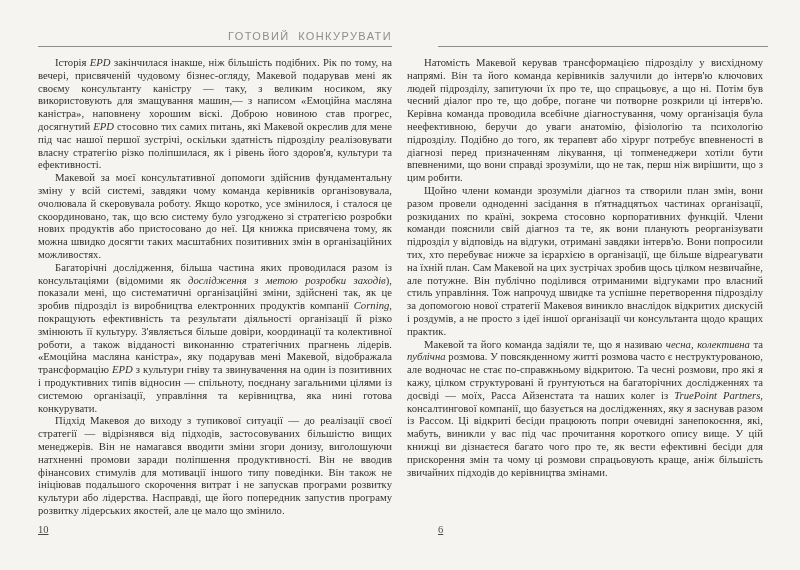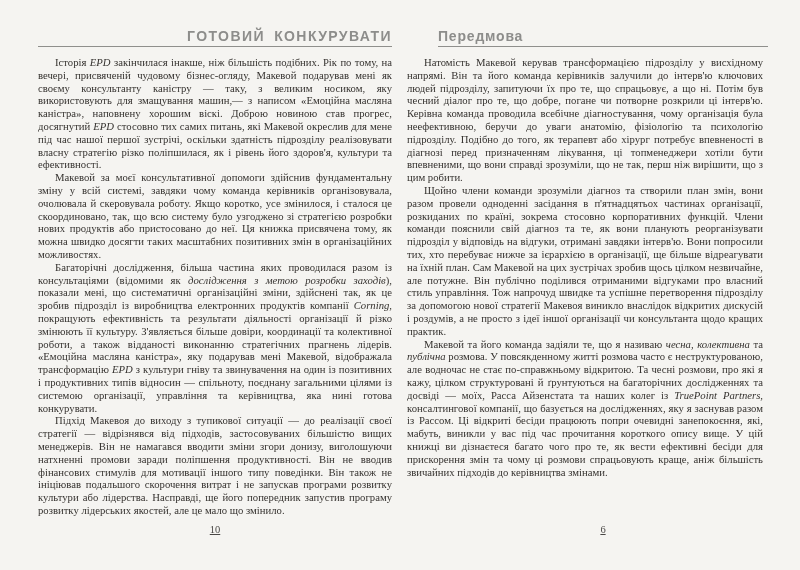--- a/index.html
+++ b/index.html
@@ -22,26 +22,25 @@
   .page-left  { left: 38px;  width: 354px; }
   .page-right { left: 407px; width: 356px; }
 
   .running-head {
     position: absolute;
     top: 30px;
     left: 0;
     right: 0;
     height: 13px;
     font-family: "Liberation Sans", sans-serif;
-    font-size: 14px;
+    font-size: 11px;
     line-height: 13px;
     letter-spacing: 1.4px;
     word-spacing: 4px;
     color: var(--head-color, #8d8d8b);
-    font-weight: bold;
   }
   .page-left .running-head { text-align: right; }
   
   .page-right .running-head { left: 31px; right: -5px; text-align: left; letter-spacing: 0.8px; }
 
   .head-rule {
     position: absolute;
     top: 46px;
     left: 0;
     right: 0;
@@ -68,21 +67,21 @@
     margin: 0;
     text-indent: 17px;
   }
   .body-text .it { font-style: italic; }
 
   .folio {
     position: absolute;
     top: 523px;
     left: 0;
     right: 0;
-    text-align: center;
+    text-align: left;
     font-size: 10.5px;
     line-height: 13px;
     color: #4a4846;
     text-decoration: underline;
   }
   .page-right .folio { left: 31px; right: -5px; }
 </style>
 </head>
 <body style="--page-bg: #f5f4f1; --ink: #35322f; --head-color: #8d8d8b; --rule-color: #8f8f8c;">
 
@@ -94,21 +93,20 @@
     <div class="body-text">
         <p><span>Історія </span><span class="it">EPD</span><span> закінчилася інакше, ніж більшість подібних. Рік по тому, на вечері, присвяченій чудовому бізнес-огляду, Макевой подарував мені як своєму консультанту каністру — таку, з великим носиком, яку використовують для змащування машин,— з написом «Емоційна масляна каністра», наповнену хорошим віскі. Доброю новиною став прогрес, досягнутий </span><span class="it">EPD</span><span> стосовно тих самих питань, які Макевой окреслив для мене під час нашої першої зустрічі, оскільки здатність підрозділу реалізовувати власну стратегію різко поліпшилася, як і рівень його здоров'я, культури та ефективності.</span></p>
         <p><span>Макевой за моєї консультативної допомоги здійснив фундаментальну зміну у всій системі, завдяки чому команда керівників організовувала, очолювала й скеровувала роботу. Якщо коротко, усе змінилося, і сталося це скоординовано, так, що всю систему було узгоджено зі стратегією розробки нових продуктів або пристосовано до неї. Ця книжка присвячена тому, як можна швидко досягти таких масштабних позитивних змін в організаційних можливостях.</span></p>
         <p><span>Багаторічні дослідження, більша частина яких проводилася разом із консультаціями (відомими як </span><span class="it">дослідження з метою розробки заходів</span><span>), показали мені, що систематичні організаційні зміни, здійснені так, як це зробив підрозділ із виробництва електронних продуктів компанії </span><span class="it">Corning</span><span>, покращують ефективність та результати діяльності організації й різко змінюють її культуру. З'являється більше довіри, координації та колективної роботи, а також відданості виконанню стратегічних прагнень лідерів. «Емоційна масляна каністра», яку подарував мені Макевой, відображала трансформацію </span><span class="it">EPD</span><span> з культури гніву та звинувачення на один із позитивних і продуктивних типів відносин — спільноту, поєднану загальними цілями із системою організації, управління та керівництва, яка нині готова конкурувати.</span></p>
         <p><span>Підхід Макевоя до виходу з тупикової ситуації — до реалізації своєї стратегії — відрізнявся від підходів, застосовуваних більшістю вищих менеджерів. Він не намагався вводити зміни згори донизу, виголошуючи натхненні промови заради поліпшення продуктивності. Він не вводив фінансових стимулів для мотивації іншого типу поведінки. Він також не ініціював подальшого скорочення витрат і не запускав програми розвитку культури або лідерства. Насправді, ще його попередник запустив програму розвитку лідерських якостей, але це мало що змінило.</span></p>
       </div>
     <div class="folio">10</div>
   </section>
 
   <section class="page page-right">
-    <div class="running-head">Передмова</div>
     <hr class="head-rule">
     <div class="body-text">
         <p><span>Натомість Макевой керував трансформацією підрозділу у висхідному напрямі. Він та його команда керівників залучили до інтерв'ю ключових людей підрозділу, запитуючи їх про те, що спрацьовує, а що ні. Потім був чесний діалог про те, що добре, погане чи потворне розкрили ці інтерв'ю. Керівна команда проводила всебічне діагностування, чому організація була неефективною, беручи до уваги анатомію, фізіологію та психологію підрозділу. Подібно до того, як терапевт або хірург потребує впевненості в діагнозі перед призначенням лікування, ці топменеджери хотіли бути впевненими, що вони справді зрозуміли, що не так, перш ніж вирішити, що з цим робити.</span></p>
         <p><span>Щойно члени команди зрозуміли діагноз та створили план змін, вони разом провели одноденні засідання в п'ятнадцятьох частинах організації, розкиданих по країні, зокрема стосовно корпоративних функцій. Члени команди пояснили свій діагноз та те, як вони планують реорганізувати підрозділ у відповідь на відгуки, отримані завдяки інтерв'ю. Вони попросили тих, хто перебуває нижче за ієрархією в організації, ще більше відреагувати на їхній план. Сам Макевой на цих зустрічах зробив щось цілком незвичайне, але потужне. Він публічно поділився отриманими відгуками про власний стиль управління. Тож напрочуд швидке та успішне перетворення підрозділу за допомогою нової стратегії Макевоя виникло внаслідок відкритих дискусій і роздумів, а не просто з ідеї іншої організації чи консультанта щодо кращих практик.</span></p>
         <p><span>Макевой та його команда задіяли те, що я називаю </span><span class="it">чесна, колективна</span><span> та </span><span class="it">публічна</span><span> розмова. У повсякденному житті розмова часто є неструктурованою, але водночас не стає по-справжньому відкритою. Та чесні розмови, про які я кажу, цілком структуровані й ґрунтуються на багаторічних дослідженнях та досвіді — моїх, Расса Айзенстата та наших колег із </span><span class="it">TruePoint Partners</span><span>, консалтингової компанії, що базується на дослідженнях, яку я заснував разом із Рассом. Ці відкриті бесіди працюють попри очевидні занепокоєння, які, мабуть, виникли у вас під час прочитання короткого опису вище. У цій книжці ви дізнаєтеся багато чого про те, як вести ефективні бесіди для прискорення змін та чому ці розмови спрацьовують краще, аніж більшість звичайних підходів до керівництва змінами.</span></p>
       </div>
     <div class="folio">6</div>
   </section>
 
 </div>

